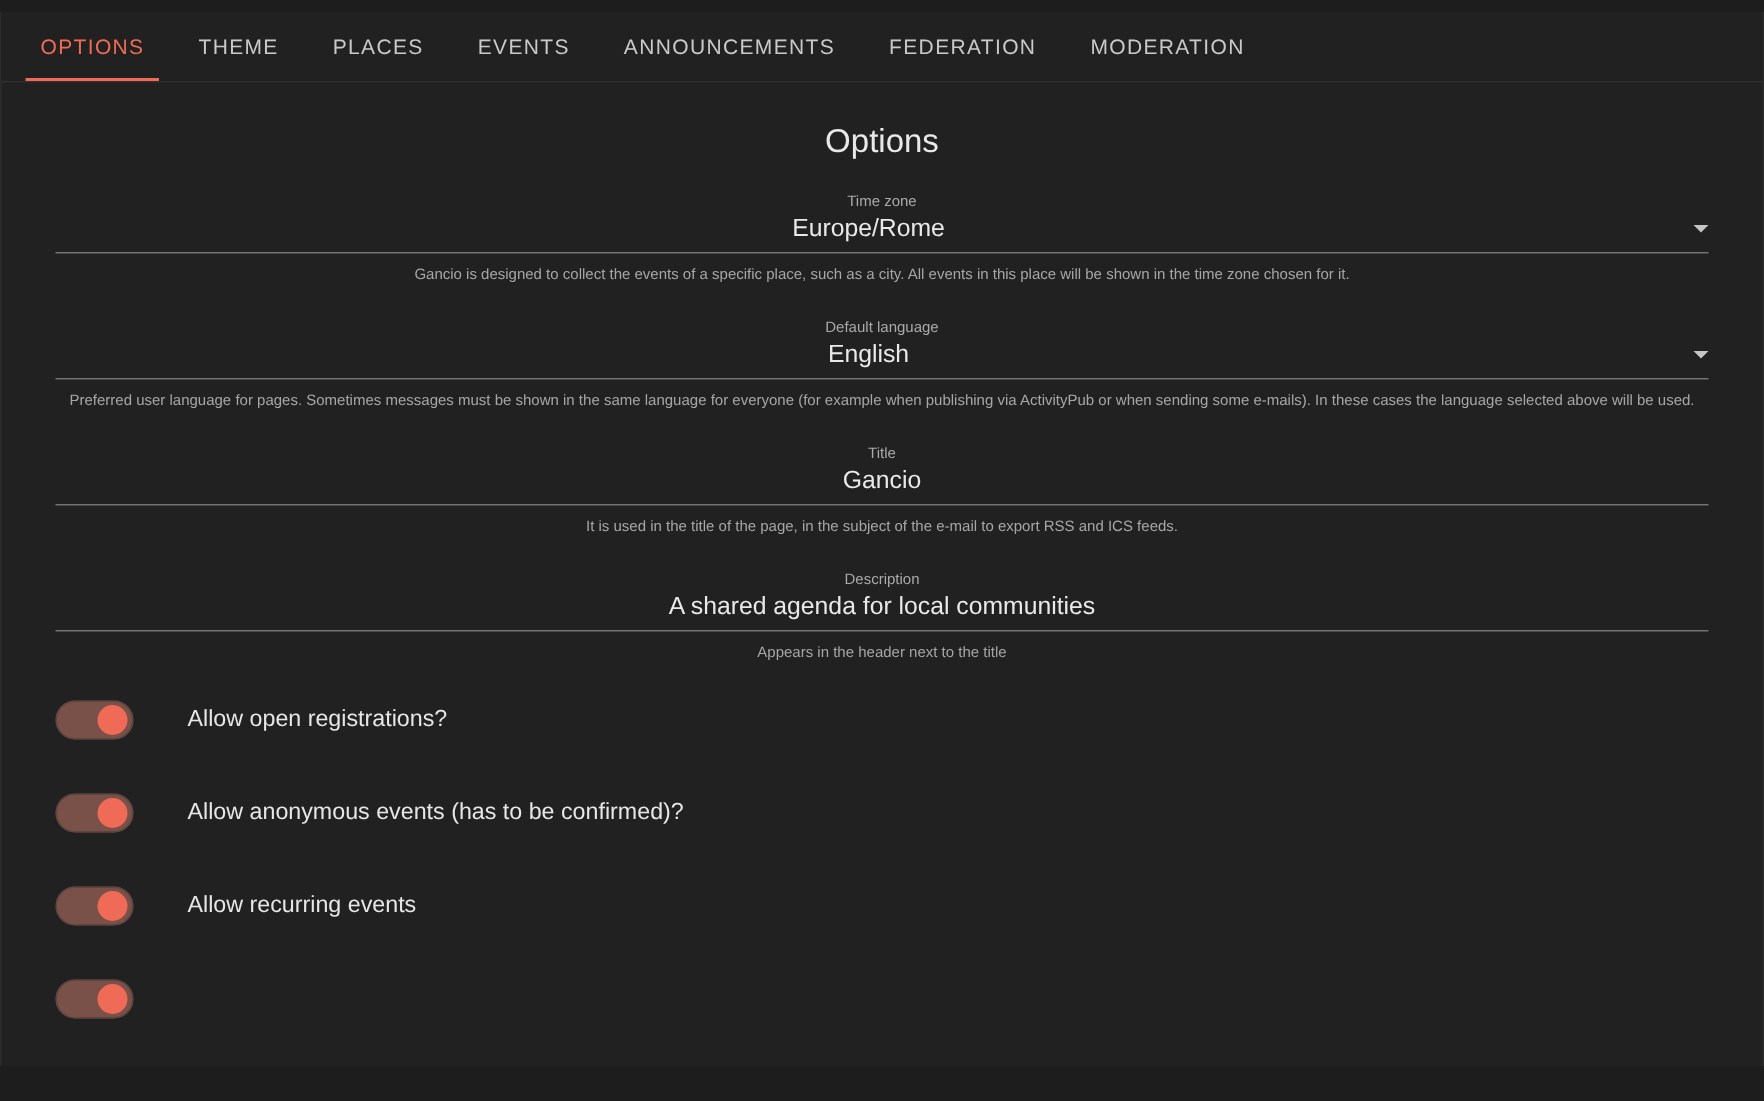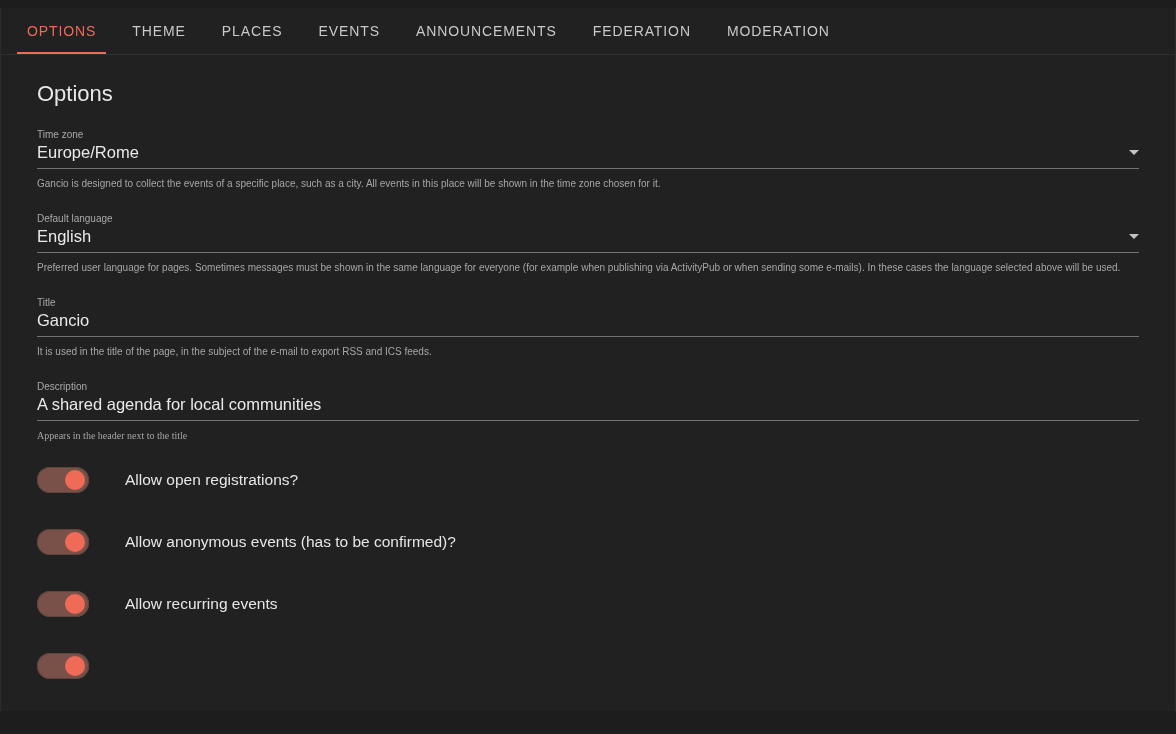--- a/index.html
+++ b/index.html
@@ -23,20 +23,21 @@
   .page-frame {
     position: absolute;
     left: 0;
     top: 8px;
     width: 1176px;
     height: 703px;
     background: #212121;
     border-left: 1px solid #2c2c2c;
     border-right: 1px solid #2c2c2c;
     box-sizing: border-box;
+    text-align: center;
   }
   
   .tabbar {
     display: flex;
     align-items: stretch;
     height: 46px;
     padding-left: 8px;
     border-bottom: 1px solid #2f2f2f;
     background: #212121;
   }
@@ -109,21 +110,21 @@
     margin-left: 8px;
     flex: none;
   }
   .hint {
     font-size: 10px;
     line-height: 1.5;
     color: #a6a6a6;
     margin: 7px 0 22px 0;
     max-width: 1104px;
   }
-  .hint.tight { margin-bottom: 24px; font-family: Liberation Serif, serif; }
+  .hint.tight { margin-bottom: 24px; }
 
   
   .switch-row {
     display: flex;
     align-items: center;
     margin: 0 0 36px 0;
   }
   .switch {
     position: relative;
     width: 52px;

